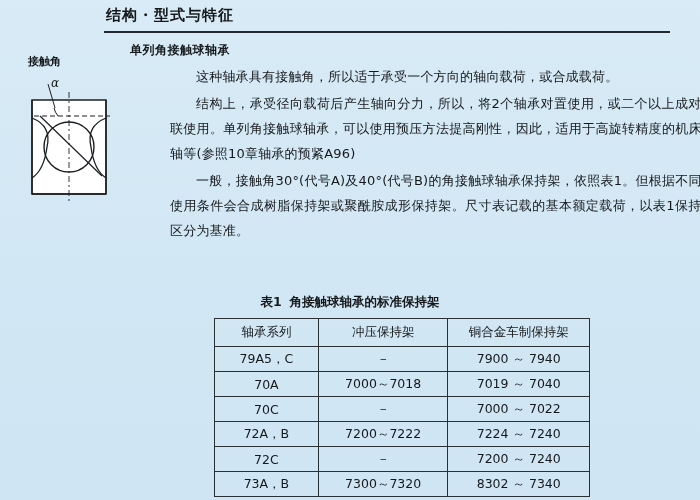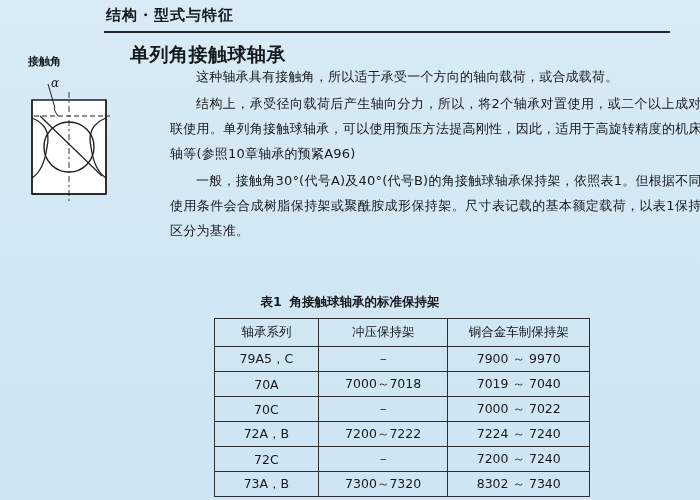--- a/index.html
+++ b/index.html
@@ -46,21 +46,21 @@
     font-weight: bold;
     letter-spacing: 1px;
     color: #15191c;
   }
 
   
   .sec-heading {
     position: absolute;
     left: 130px;
     top: 42px;
-    font-size: 19px;
+    font-size: 12px;
     font-weight: bold;
     color: #15191c;
     letter-spacing: 0.5px;
   }
 
   
   .body-text {
     position: absolute;
     left: 130px;
     top: 64px;
@@ -213,21 +213,21 @@
       <tr>
         <th>轴承系列</th>
         <th>冲压保持架</th>
         <th>铜合金车制保持架</th>
       </tr>
     </thead>
     <tbody>
       <tr>
         <td>79A5，C</td>
         <td>－</td>
-        <td>7900 ～ 9970</td>
+        <td>7900 ～ 7940</td>
       </tr>
       <tr>
         <td>70A</td>
         <td>7000～7018</td>
         <td>7019 ～ 7040</td>
       </tr>
       <tr>
         <td>70C</td>
         <td>－</td>
         <td>7000 ～ 7022</td>

